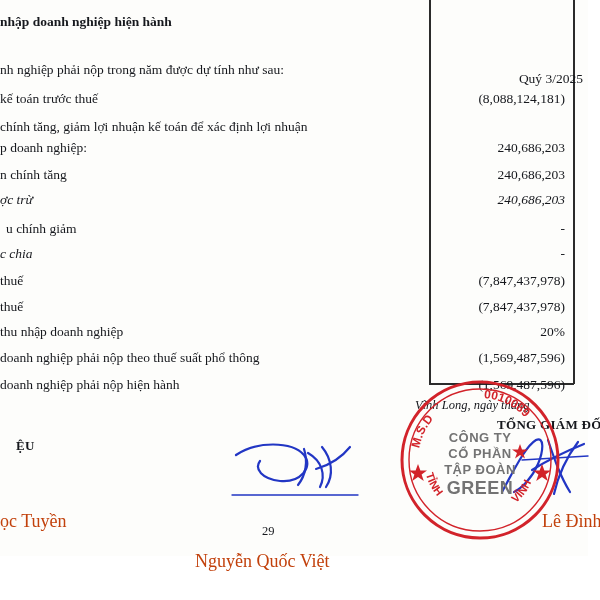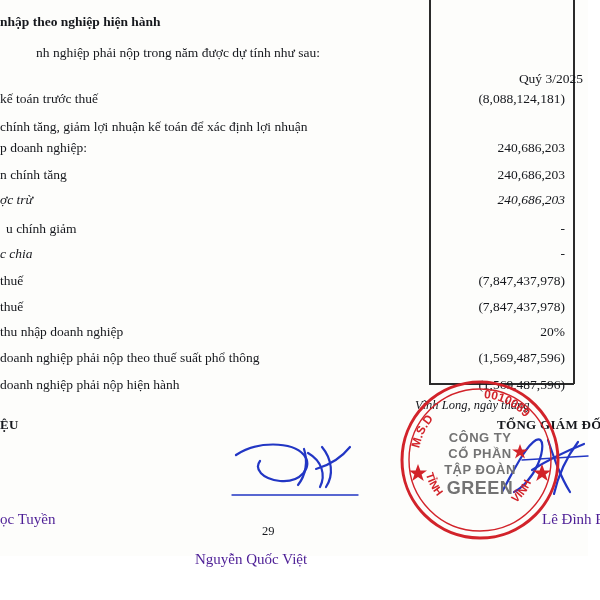--- a/index.html
+++ b/index.html
@@ -77,23 +77,23 @@
   .sig-title {
     position: absolute;
     font-size: 13px;
     font-weight: bold;
     letter-spacing: 0.3px;
     white-space: nowrap;
     color: #16181d;
   }
   .sig-name {
     position: absolute;
-    font-size: 15px;
-    white-space: nowrap;
-    color: #4c1d95;
+    font-size: 18px;
+    white-space: nowrap;
+    color: #c2410c;
   }
   .sig-place {
     position: absolute;
     font-size: 12.5px;
     font-style: italic;
     white-space: nowrap;
     color: #16181d;
   }
   .page-number {
     position: absolute;
@@ -135,22 +135,22 @@
 
 <div id="page">
 
   <div id="scan-edge-right"></div>
   <div id="scan-edge-bottom"></div>
 
   <div class="vline" style="left:429px; top:0px; width:1.5px; height:384px;"></div>
   <div class="vline" style="left:573px; top:0px; width:1.5px; height:384px;"></div>
   <div class="hline" style="left:429px; top:383px; width:145px; height:1.5px;"></div>
 
-  <div class="doc-line bold" style="left:0px; top:14px;">nhập theo nghiệp hiện hành</div>
-  <div class="doc-line" style="left:0px; top:45px;padding-left:36px;">nh nghiệp phải nộp trong năm được dự tính như sau:</div>
+  <div class="doc-line bold" style="left:0px; top:14px;">nhập doanh nghiệp hiện hành</div>
+  <div class="doc-line" style="left:0px; top:62px;">nh nghiệp phải nộp trong năm được dự tính như sau:</div>
 
   <div class="num" style="left:429px; top:71px; width:136px;padding-left:18px;">Quý 3/2025</div>
 
   <div class="doc-line" style="left:0px; top:91px;">kế toán trước thuế</div>
   <div class="doc-line" style="left:0px; top:119px;">chính tăng, giảm lợi nhuận kế toán để xác định lợi nhuận</div>
   <div class="doc-line" style="left:0px; top:140px;">p doanh nghiệp:</div>
   <div class="doc-line" style="left:0px; top:167px;">n chính tăng</div>
   <div class="doc-line" style="left:0px; top:192px; font-style:italic;">ợc trừ</div>
   <div class="doc-line" style="left:6px; top:221px;">u chính giảm</div>
   <div class="doc-line" style="left:0px; top:246px; font-style:italic;">c chia</div>
@@ -165,21 +165,21 @@
   <div class="num" style="left:429px; top:167px; width:136px;">240,686,203</div>
   <div class="num italic" style="left:429px; top:192px; width:136px;">240,686,203</div>
   <div class="num" style="left:429px; top:221px; width:136px;">-</div>
   <div class="num" style="left:429px; top:246px; width:136px;">-</div>
   <div class="num" style="left:429px; top:273px; width:136px;">(7,847,437,978)</div>
   <div class="num" style="left:429px; top:299px; width:136px;">(7,847,437,978)</div>
   <div class="num" style="left:429px; top:324px; width:136px;">20%</div>
   <div class="num" style="left:429px; top:350px; width:136px;">(1,569,487,596)</div>
   <div class="num" style="left:429px; top:377px; width:136px;">(1,569,487,596)</div>
 
-  <div class="sig-title" style="left:0px; top:417px;">ỆU</div>
+  <div class="sig-title" style="left:0px; top:438px;padding-left:16px;">ỆU</div>
   <div class="sig-place" style="left:415px; top:398px;">Vĩnh Long, ngày    tháng    </div>
   <div class="sig-title" style="left:497px; top:417px;">TỔNG GIÁM ĐỐ</div>
 
   <div class="sig-name" style="left:0px; top:511px;">ọc Tuyền</div>
   <div class="sig-name" style="left:195px; top:511px;margin-top:40px;">Nguyễn Quốc Việt</div>
   <div class="sig-name" style="left:496px; top:511px;margin-left:46px;">Lê Đình Phong</div>
 
   <div class="page-number" style="left:262px; top:524px;">29</div>
 
   <svg class="ink" style="left:230px; top:435px;" width="130" height="70" viewBox="0 0 130 70">

